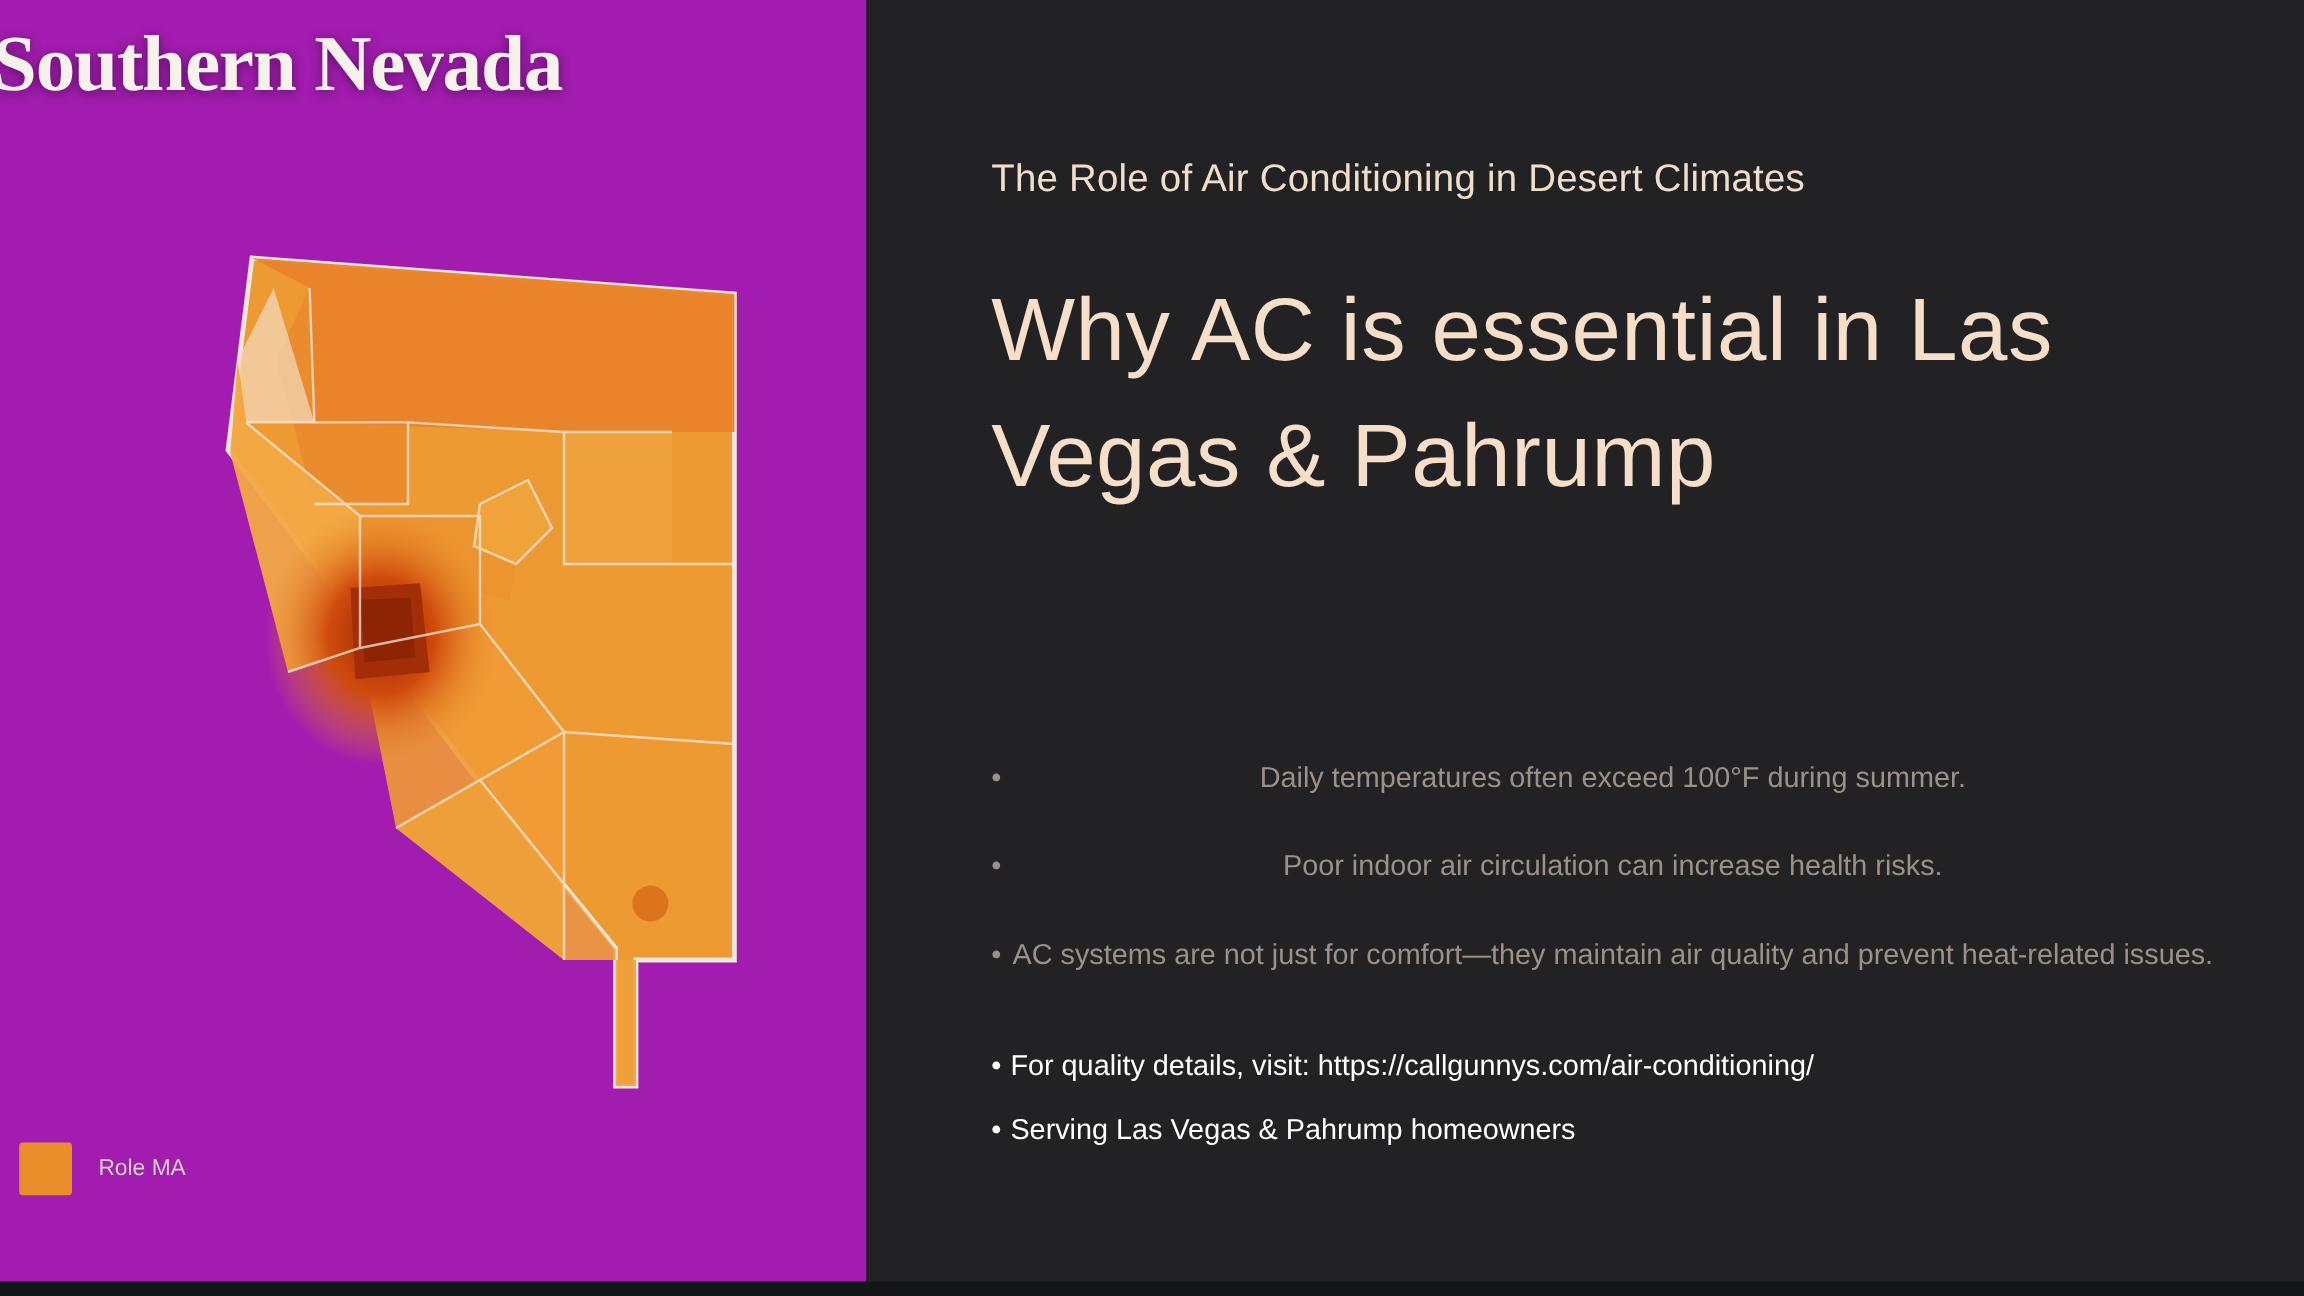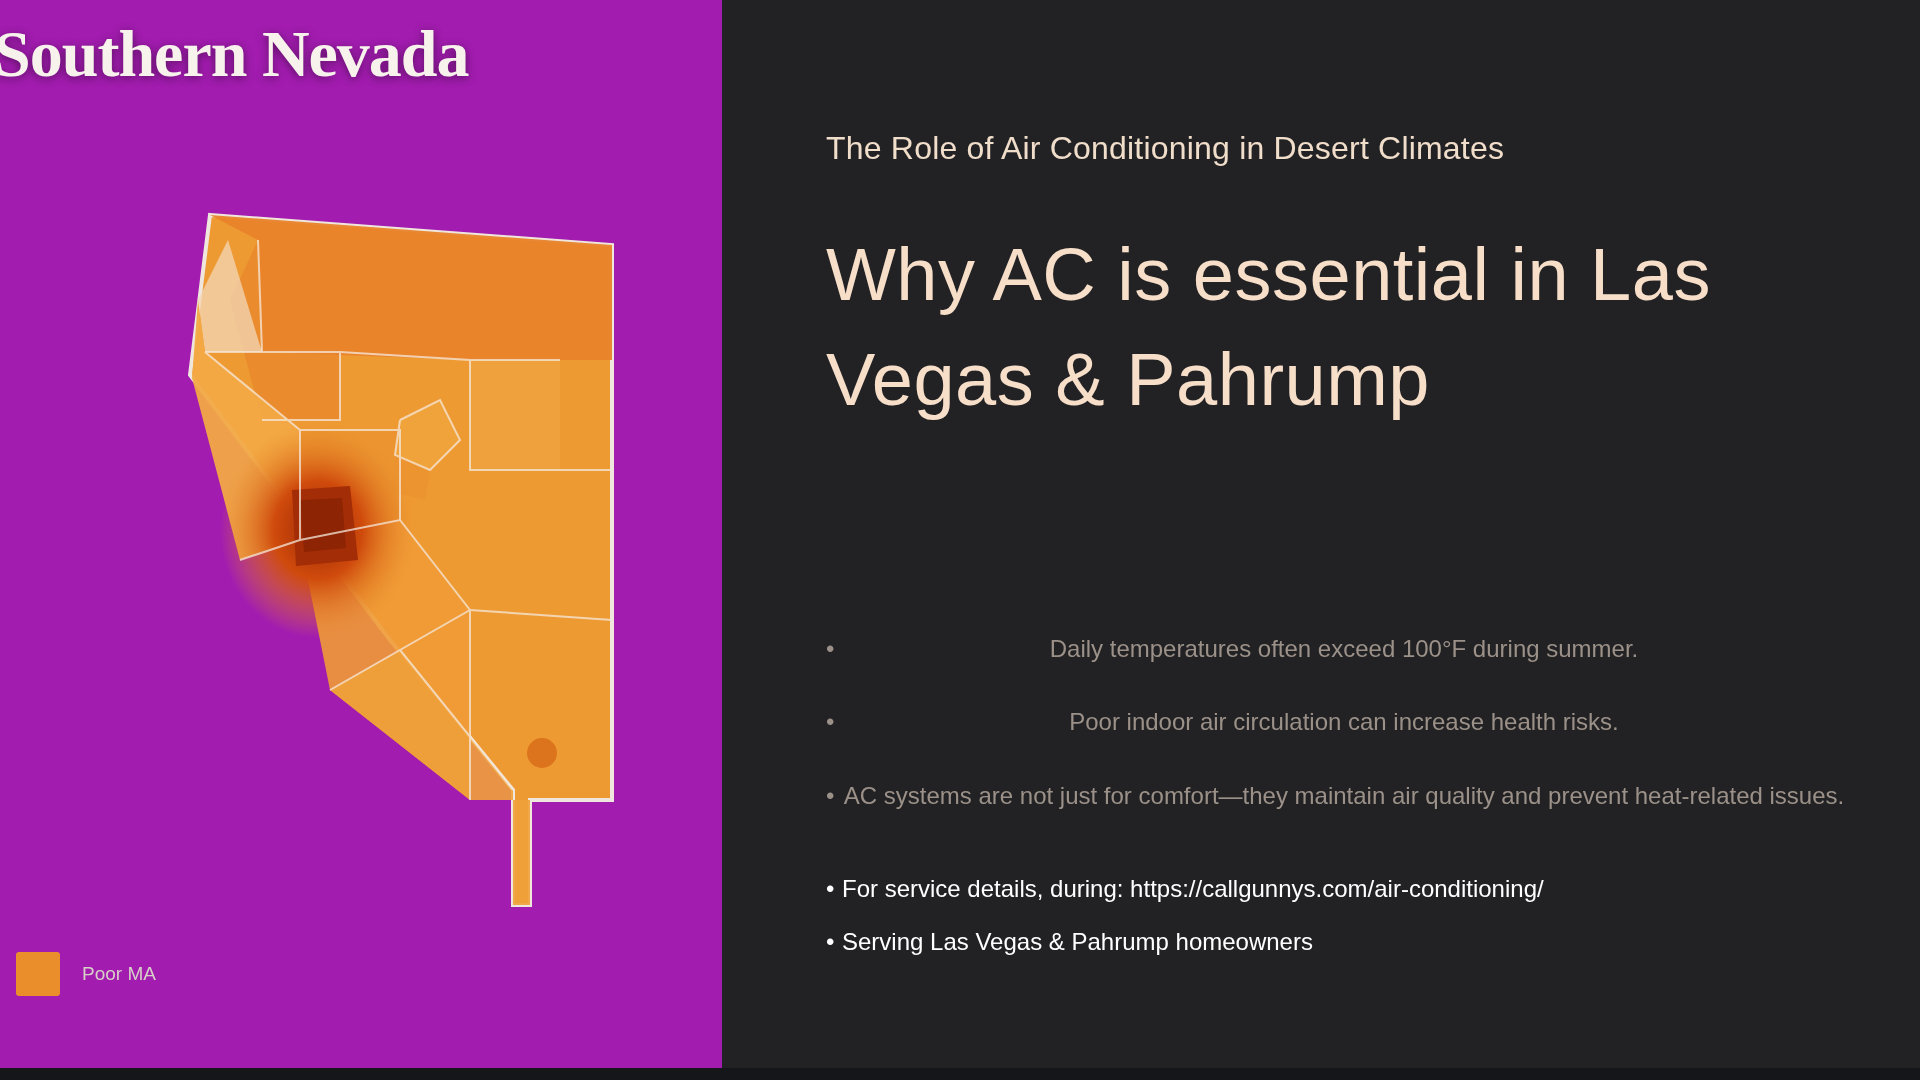--- a/index.html
+++ b/index.html
@@ -183,21 +183,21 @@
         </g>
 
         <circle cx="542" cy="753" r="15" fill="#d9701c" opacity="0.9"></circle>
       </svg>
     </div>
 
     <div id="map-title">Southern Nevada</div>
 
     <div id="legend">
       <div id="legend-swatch" style="background: rgb(233, 142, 43);"></div>
-      <div id="legend-label">Poor MA</div>
+      <div id="legend-label">Role MA</div>
     </div>
   </div>
 
   <div id="right-panel">
     <div id="kicker">The Role of Air Conditioning in Desert Climates</div>
     <div id="headline">Why AC is essential in Las Vegas &amp; Pahrump</div>
 
     <div id="bullets-muted">
       <div class="bullet">
         <span class="dot">•</span>
@@ -209,21 +209,21 @@
       </div>
       <div class="bullet">
         <span class="dot">•</span>
         <span class="btext">AC systems are not just for comfort—they maintain air quality and prevent heat-related issues.</span>
       </div>
     </div>
 
     <div id="bullets-bright">
       <div class="bullet">
         <span class="dot">•</span>
-        <span class="btext">For service details, during: https://callgunnys.com/air-conditioning/</span>
+        <span class="btext">For quality details, visit: https://callgunnys.com/air-conditioning/</span>
       </div>
       <div class="bullet">
         <span class="dot">•</span>
         <span class="btext">Serving Las Vegas &amp; Pahrump homeowners</span>
       </div>
     </div>
   </div>
 
   <div id="bottom-strip"></div>
 </div>

